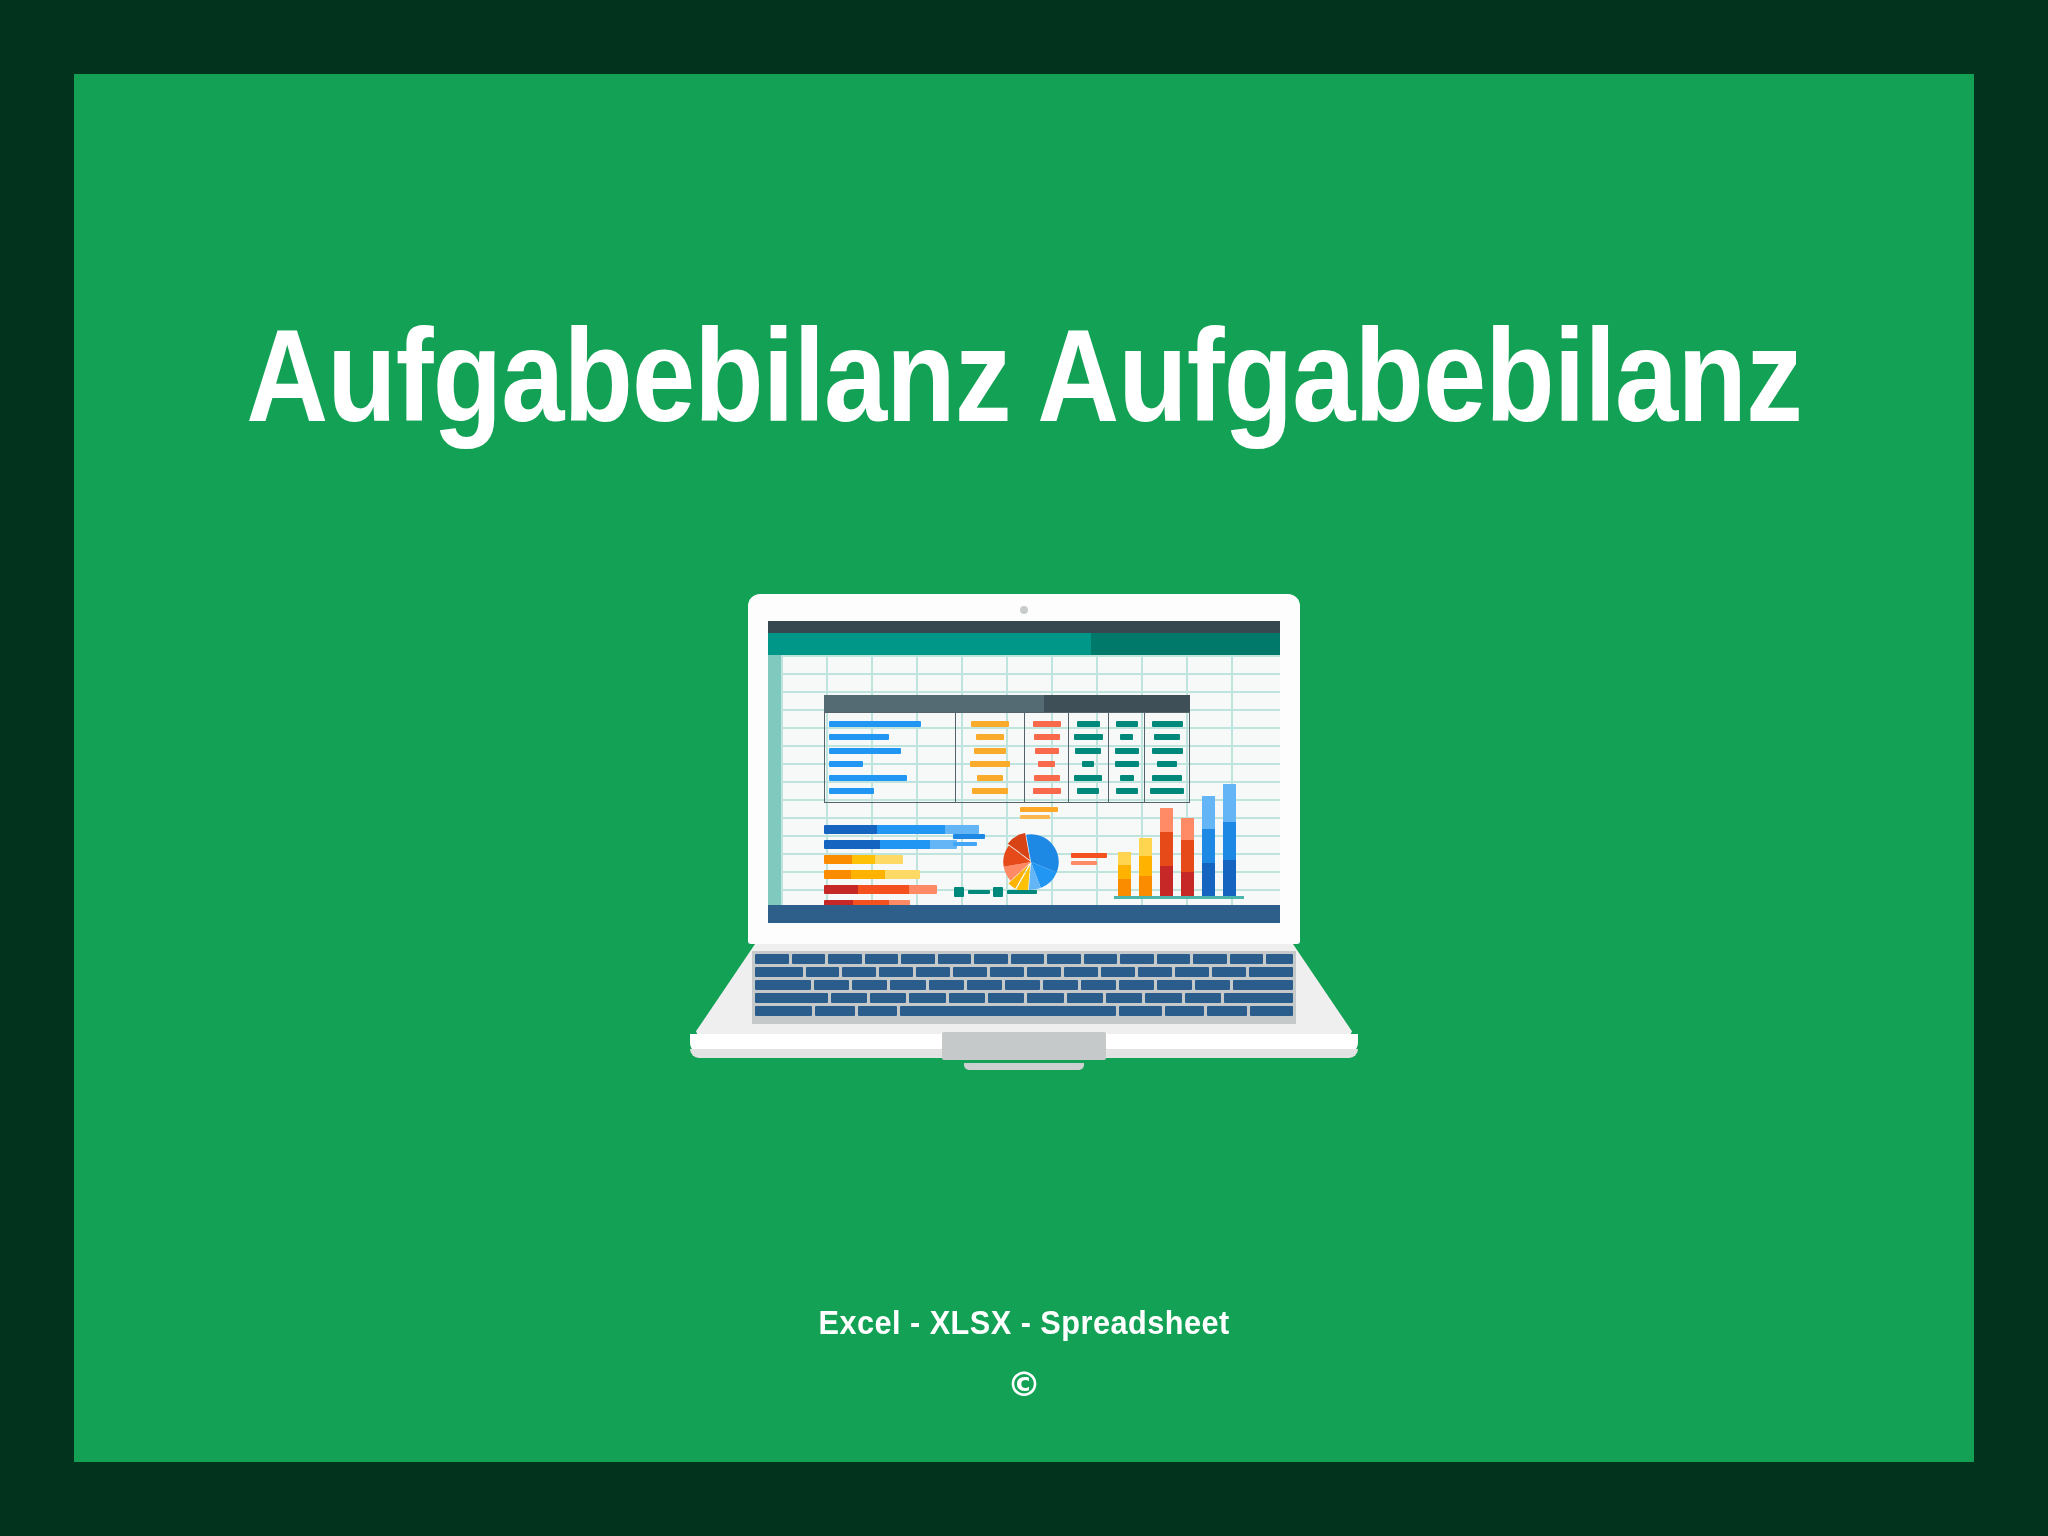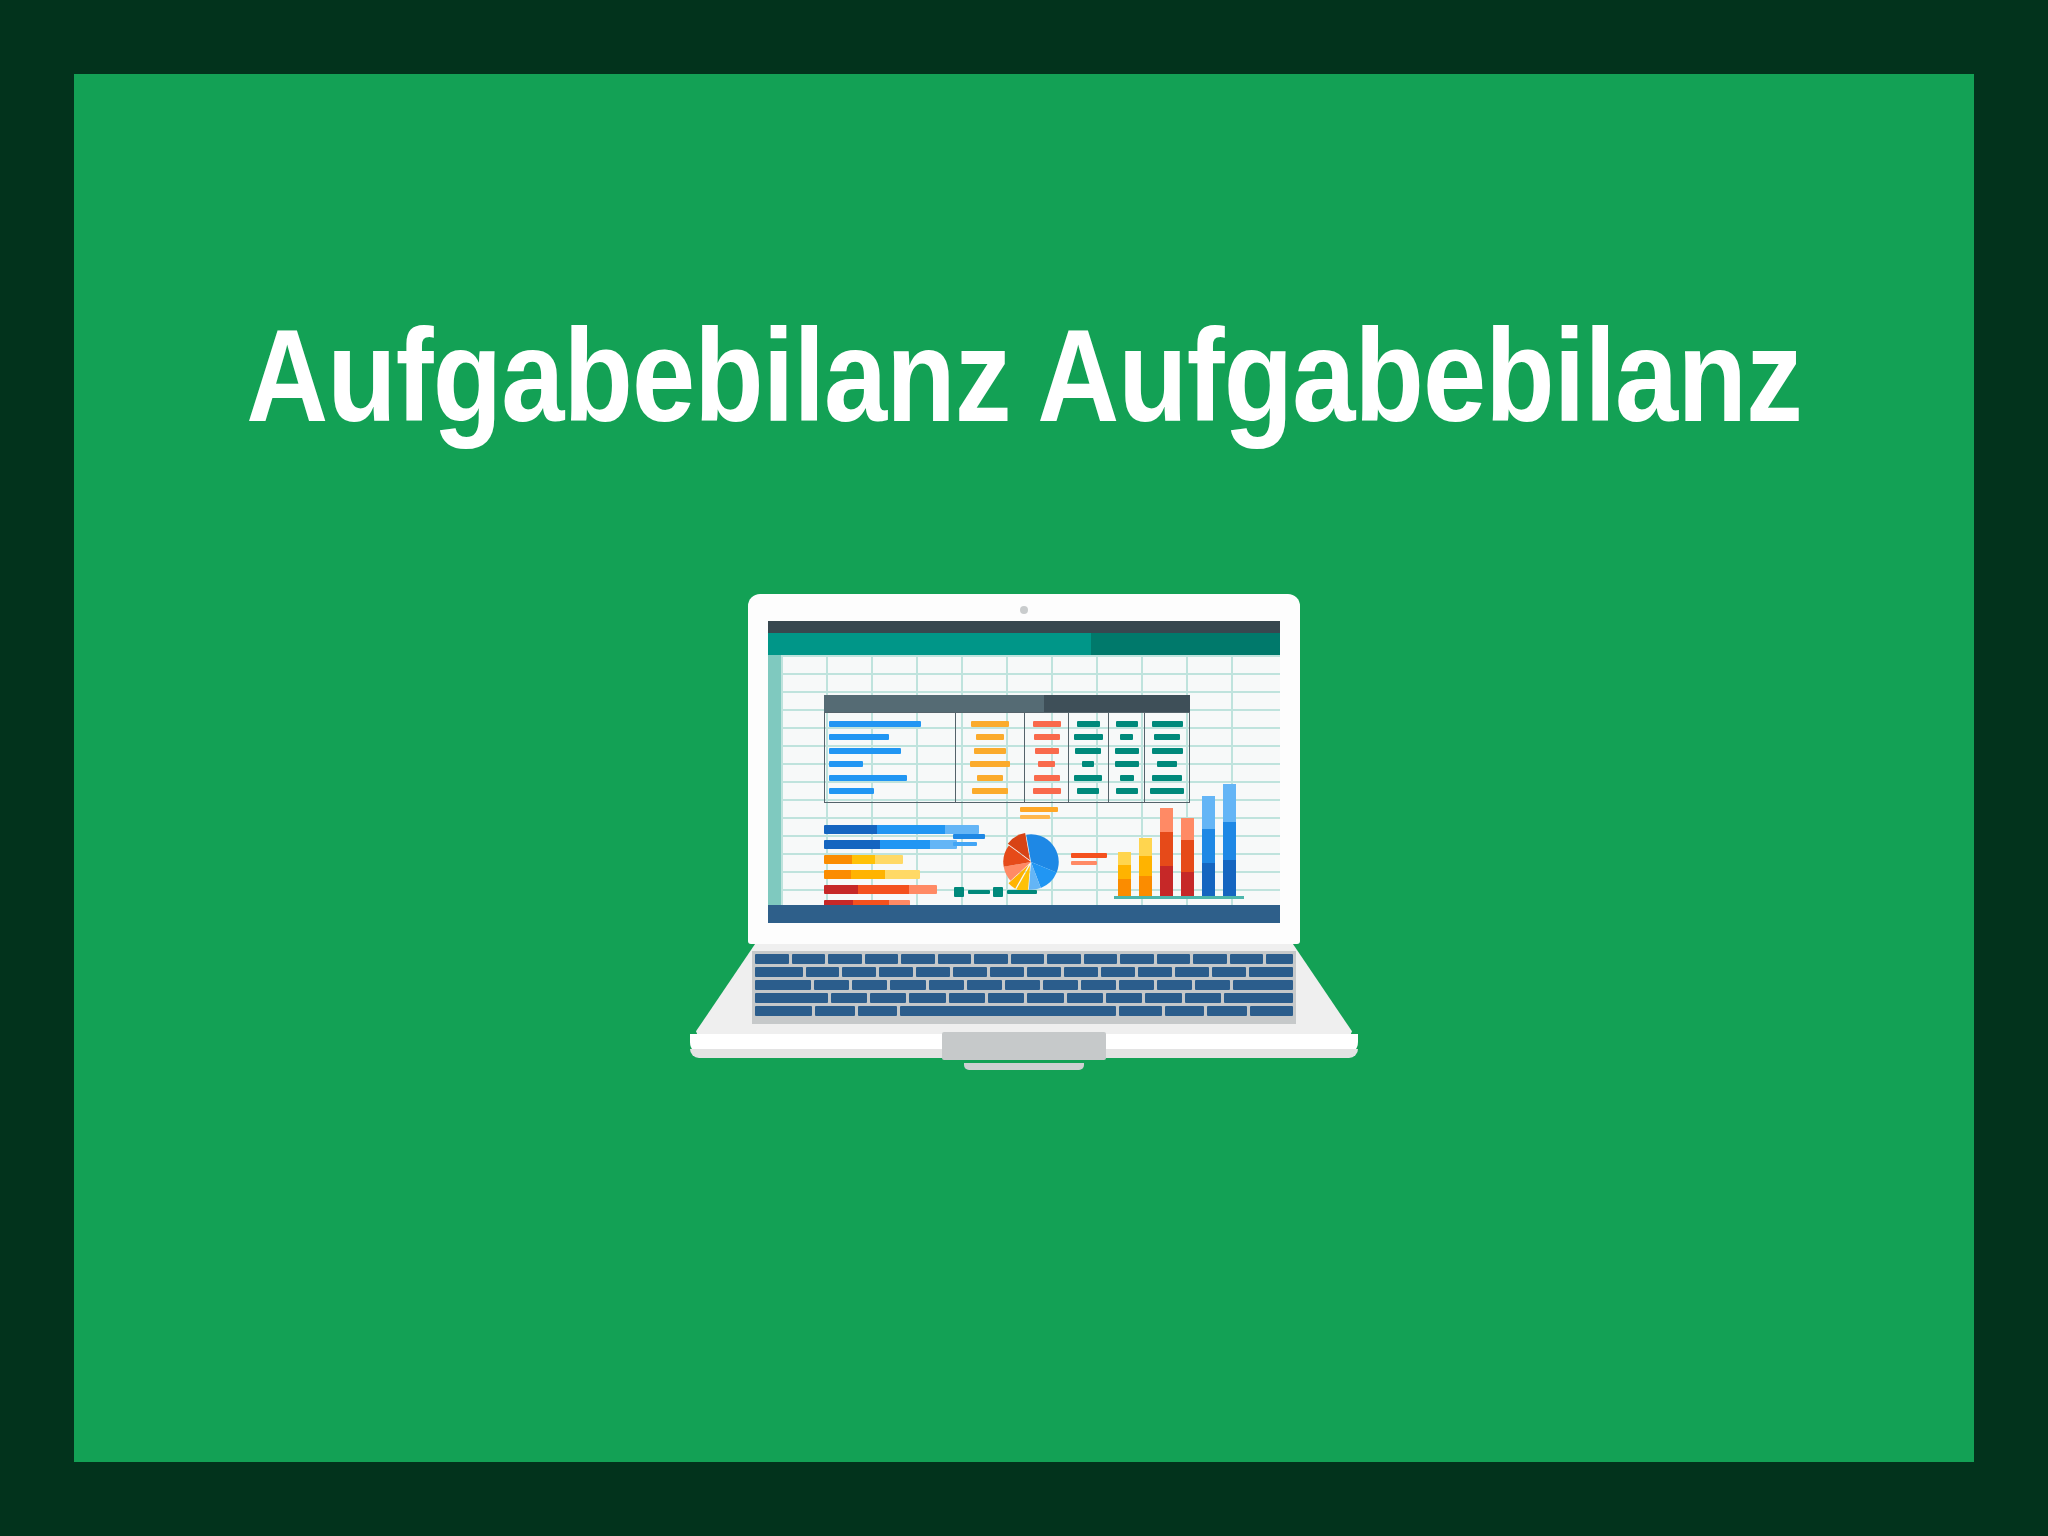--- a/index.html
+++ b/index.html
@@ -417,15 +417,19 @@
             <div class="key" style="flex: 1.2 1 0%;"></div>
             <div class="key" style="flex: 1.1 1 0%;"></div>
             <div class="key" style="flex: 1.1 1 0%;"></div>
             <div class="key" style="flex: 1.2 1 0%;"></div>
           </div>
         </div>
       <div class="trackpad"></div>
       <div class="notch"></div>
     </div>
 
+    <div id="footer">
+      <span class="line1">Excel - XLSX - Spreadsheet</span>
+      <span class="line2">©</span>
+    </div>
 
   </div>
 </div>
 
 </body></html>

